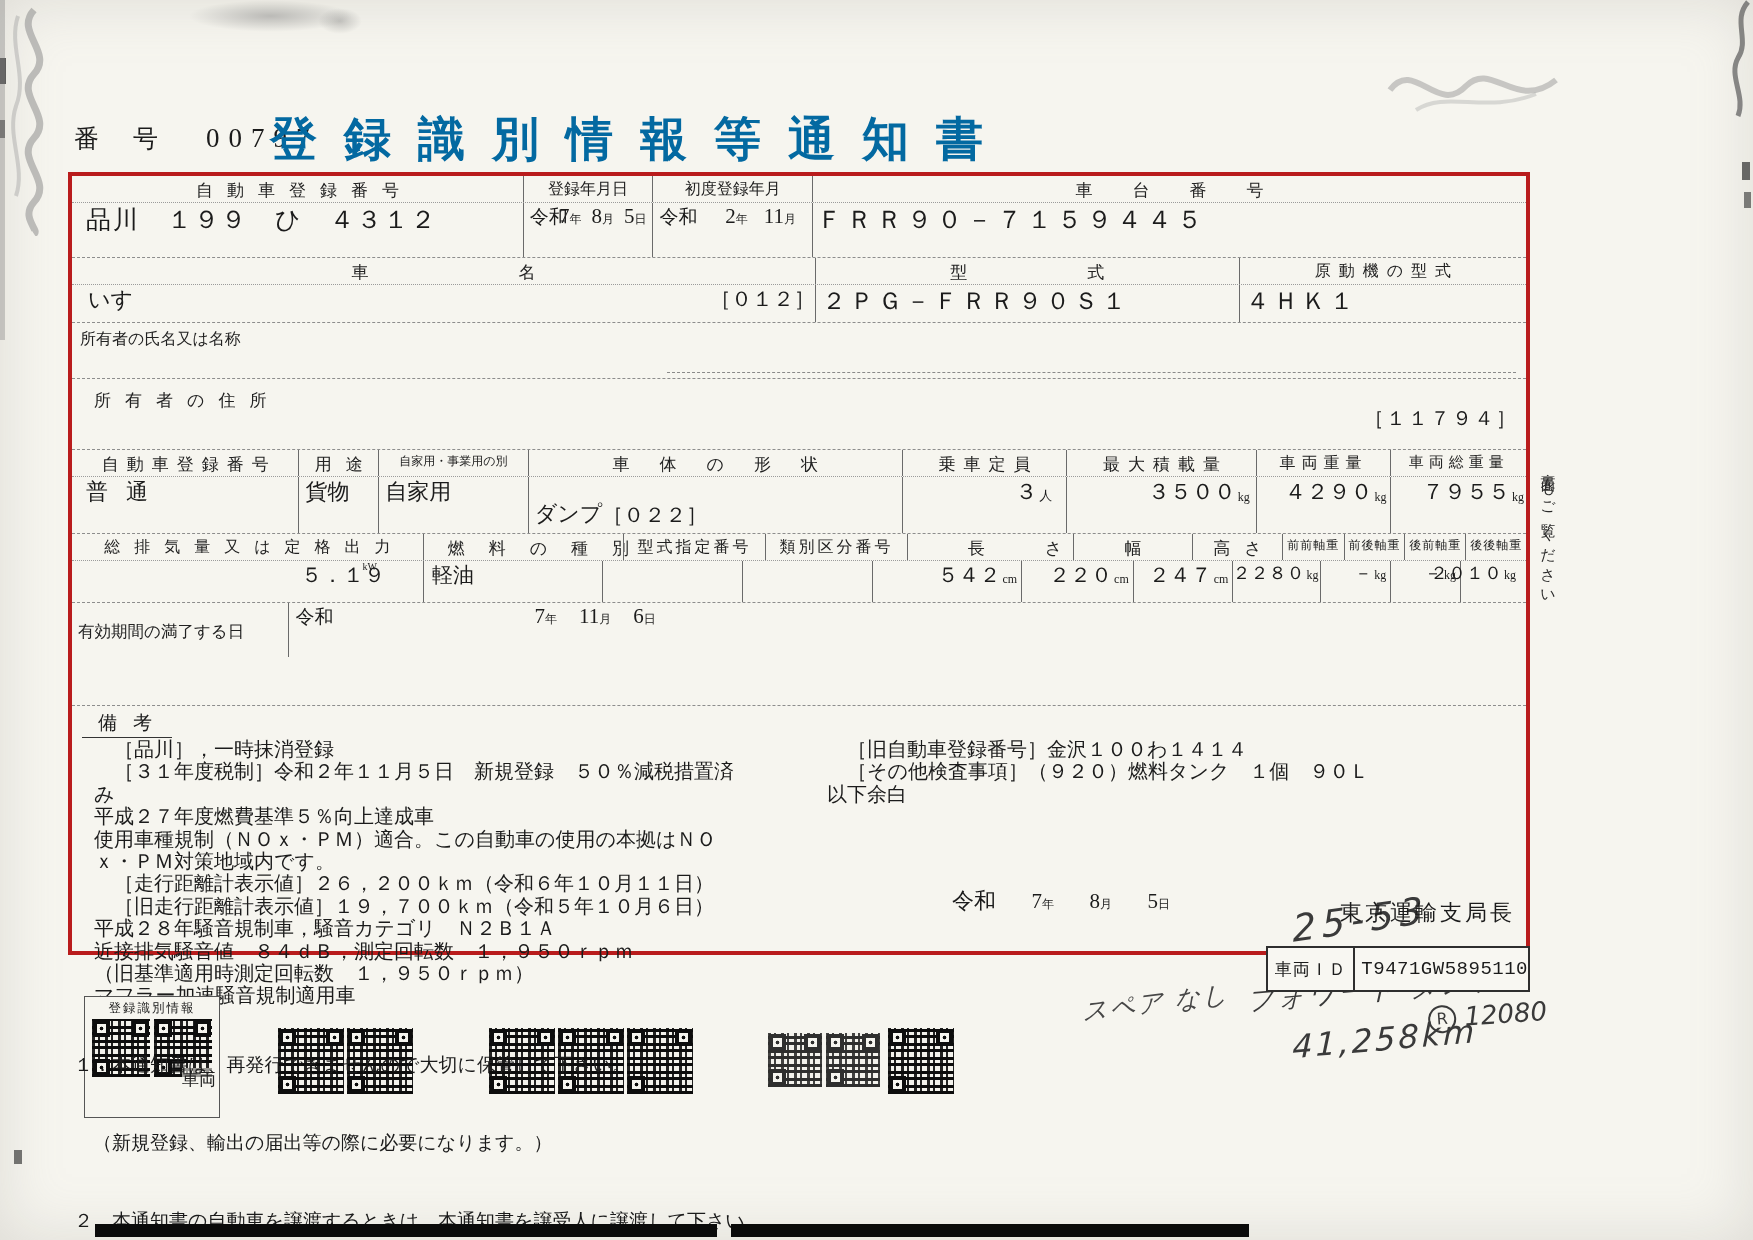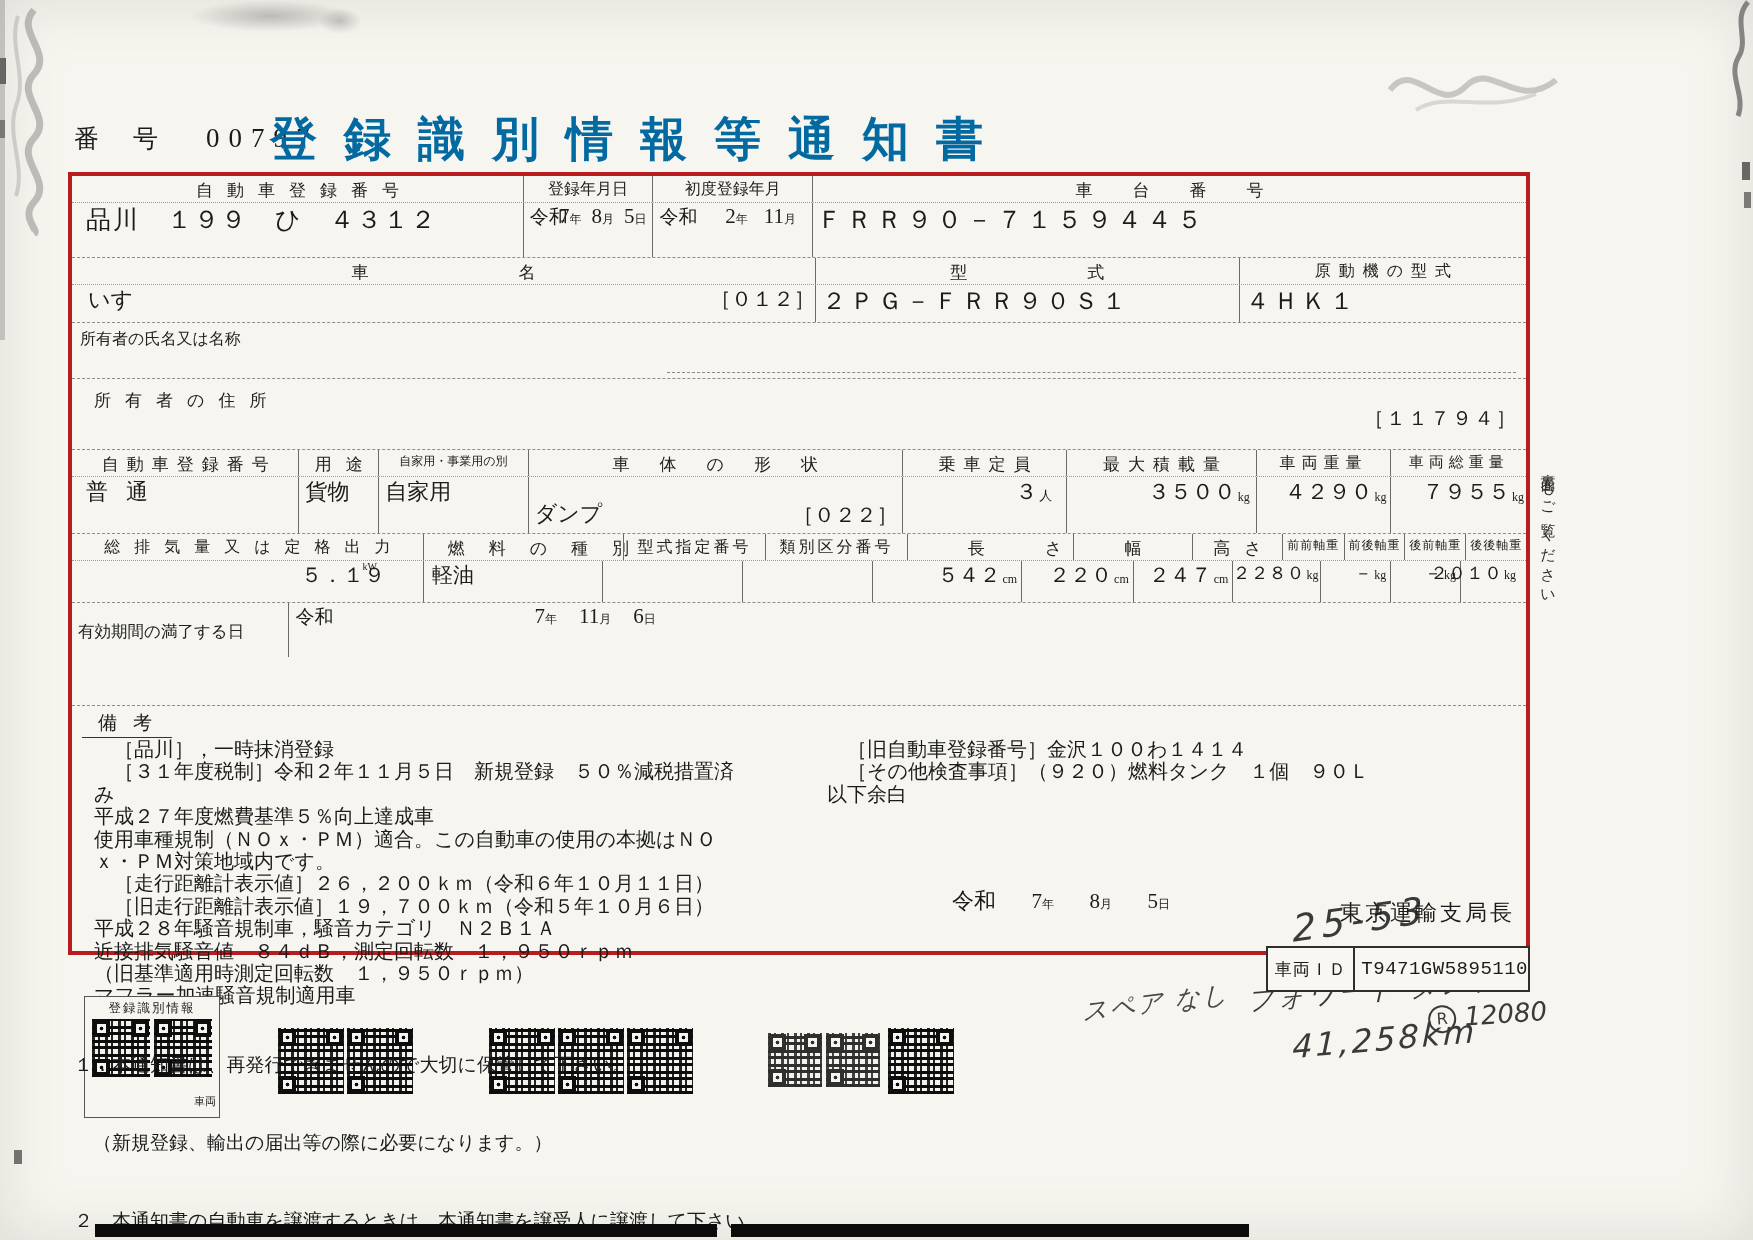--- a/index.html
+++ b/index.html
@@ -56,21 +56,21 @@
       repeating-linear-gradient(90deg, rgba(12,12,12,.9) 0 3px, transparent 3px 6px, rgba(12,12,12,.9) 6px 8px, transparent 8px 13px),
       repeating-linear-gradient(0deg, #0d0d0d 0 3px, #f3f2ec 3px 6px, #0d0d0d 6px 9px, #f3f2ec 9px 14px);}
   .qr::before,.qr::after,.qr .bl{content:"";position:absolute;width:17px;height:17px;box-sizing:border-box;
       border:4px solid #0d0d0d;background:radial-gradient(circle,#0d0d0d 30%,#f6f5ef 32%);}
   .qr::before{left:1px;top:1px;}
   .qr::after{right:1px;top:1px;}
   .qr .bl{left:1px;bottom:1px;}
   .qr-box{position:absolute;left:84px;top:996px;width:136px;height:122px;border:1px solid #555;
           box-sizing:border-box;background:#f6f5ef;}
   .qr-box .qr-label{font-size:12.5px;text-align:center;letter-spacing:2px;padding-top:3px;}
-  .qr-box .qr-sub{position:absolute;right:3px;bottom:8px;font-size:11px;color:#222;background:rgba(246,245,239,.6);}
+  .qr-box .qr-sub{position:absolute;right:3px;bottom:26px;font-size:17px;color:#222;background:rgba(246,245,239,.6);}
   .issue-date{position:absolute;left:952px;top:886px;font-size:22px;white-space:nowrap;}
   .issue-date .dg{margin-left:30px;}
   .issue-date .dn{font-size:21px;}
   .office{position:absolute;left:1340px;top:898px;font-size:22px;letter-spacing:3px;}
   .vid-box{position:absolute;left:1266px;top:946px;width:264px;height:46px;border:2px solid #2e2e2e;
            box-sizing:border-box;display:flex;background:#f8f7f2;}
   .vid-label{width:86px;border-right:2px solid #2e2e2e;font-size:17px;display:flex;align-items:center;
              justify-content:center;letter-spacing:1px;}
   .vid-value{flex:1;display:flex;align-items:center;padding-left:6px;font-size:19px;
              font-family:"Liberation Mono","DejaVu Sans Mono",monospace;letter-spacing:0.5px;}
@@ -235,21 +235,21 @@
       <div class="band" style="height:56px">
         <div class="cell" style="width:227px">
             <div class="val" style="letter-spacing:18px;padding-left:14px">普通</div>
           </div>
         <div class="cell" style="width:80px">
             <div class="val" style="padding-left:6px">貨物</div>
           </div>
         <div class="cell" style="width:150px">
             <div class="val" style="padding-left:6px">自家用</div>
           </div>
-        <div class="cell" style="width:375px;display:flex;justify-content:space-between;align-items:flex-end">
+        <div class="cell" style="width:375px;display:flex;justify-content:flex-start;align-items:flex-end">
           <div class="val" style="padding-left:6px">ダンプ</div>
           <div class="val" style="font-size:21px;padding-right:4px">［０２２］</div>
         </div>
         <div class="cell" style="width:165px">
             <div class="val right" style="padding-right:14px">
               <span>３</span>
               <span class="u" style="font-size:13px">人</span>
             </div>
           </div>
         <div class="cell" style="width:190px">

